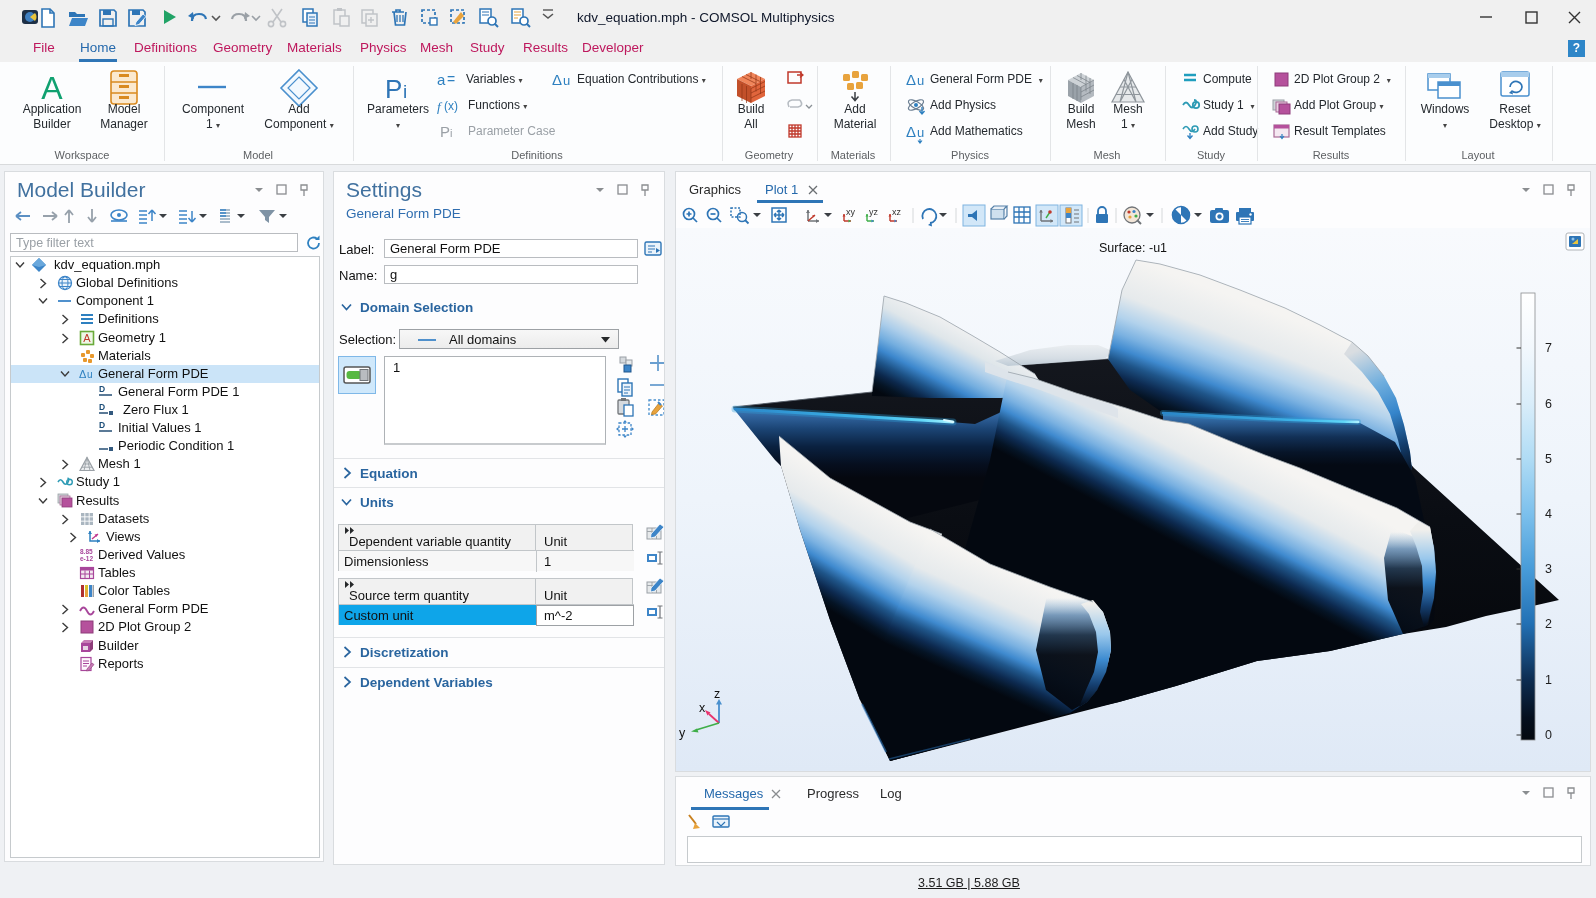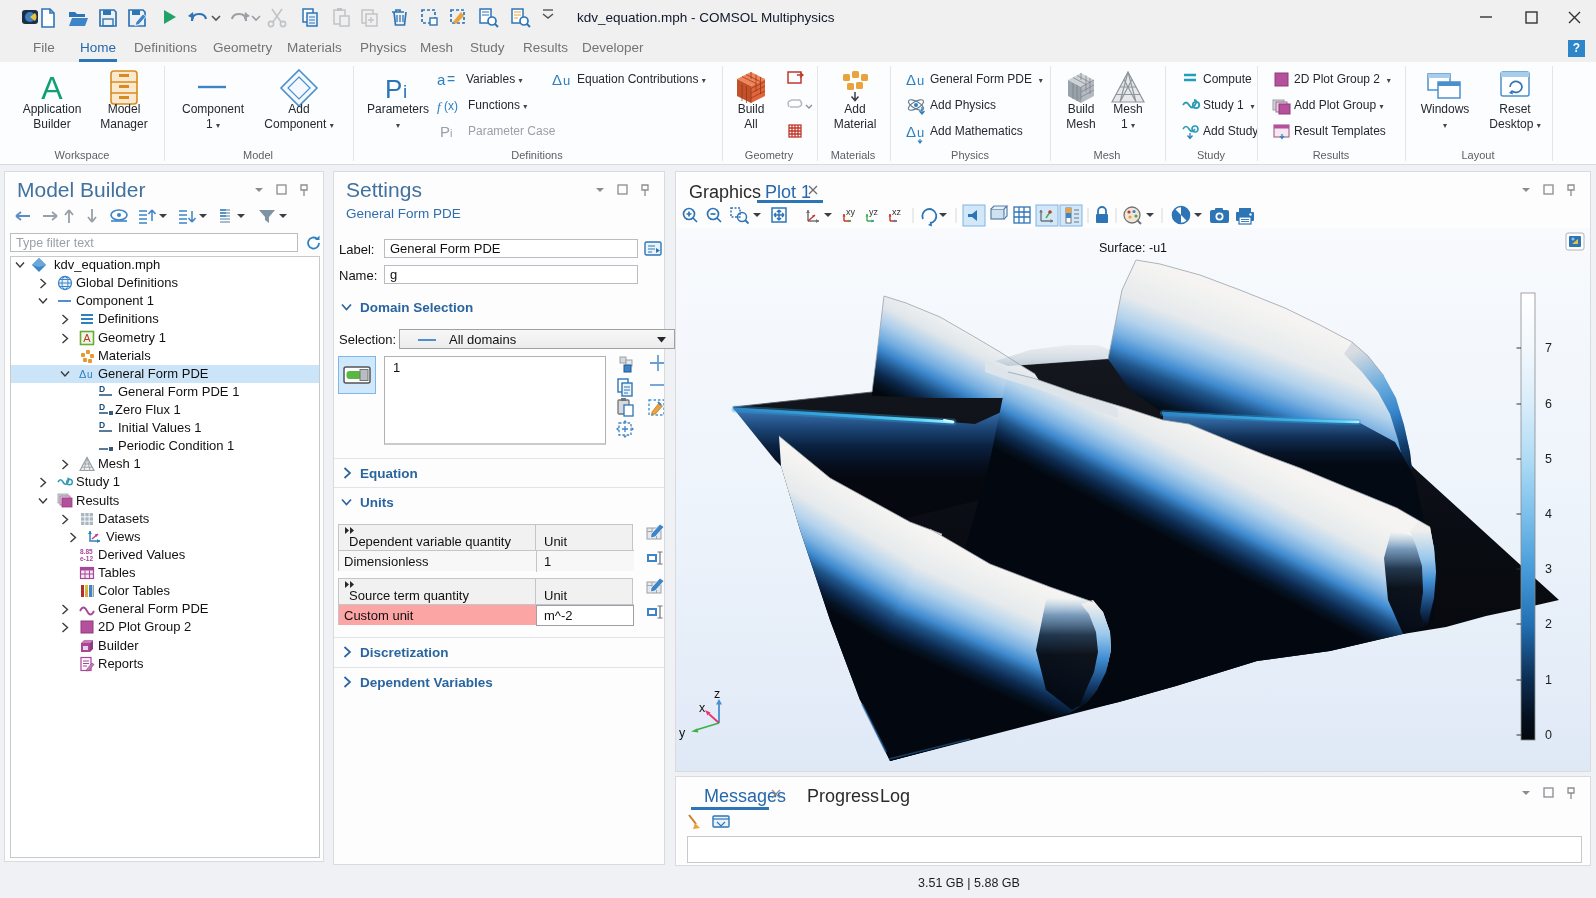--- a/index.html
+++ b/index.html
@@ -1,42 +1,42 @@
 <!DOCTYPE html>
 <html><head>
 <meta charset="utf-8">
 <style>
 * { margin:0; padding:0; box-sizing:border-box; }
 html,body { width:1596px; height:898px; overflow:hidden; font-family:"Liberation Sans", sans-serif; background:#eff1f4; position:relative; }
 .abs { position:absolute; }
 
 #titlebar { left:0; top:0; width:1596px; height:36px; background:#f0f0f0; }
 #menubar { left:0; top:36px; width:1596px; height:26px; background:#f0f0f0; }
-.menuitem { position:absolute; top:4px; font-size:13.5px; color:#737373; }
+.menuitem { position:absolute; top:4px; font-size:13.5px; color:#be185d; }
 #ribbon { left:0; top:62px; width:1596px; height:103px; background:#fcfdfe; border-bottom:1px solid #d8dadc; }
 .gsep { position:absolute; top:4px; height:95px; width:1px; background:#e3e5e7; }
 .glabel { position:absolute; top:87px; font-size:11px; color:#5c5f62; width:120px; text-align:center; }
 .bigbtn { position:absolute; top:6px; text-align:center; font-size:12px; color:#24292e; line-height:15px; }
 .smallbtn { position:absolute; font-size:12px; color:#24292e; white-space:nowrap; }
 .dd { color:#444; font-size:8px; }
 
 .panel { position:absolute; background:#fdfdfe; border:1px solid #d9dcdf; }
 .ptitle { position:absolute; left:12px; top:6px; font-size:21px; color:#41719f; }
 .psub { position:absolute; left:12px; top:34px; font-size:13.5px; color:#2f6daf; }
 .pcorner { position:absolute; top:12px; right:10px; color:#8a8d90; font-size:11px; letter-spacing:6px; }
 
 .trow { position:absolute; left:1px; width:306px; height:18px; font-size:13px; color:#111; white-space:nowrap; }
 .trow .lbl { position:absolute; top:1px; }
 
 .shead { position:absolute; font-size:13.5px; font-weight:bold; color:#2a659f; }
 .slabel { position:absolute; font-size:13px; color:#111; }
 .sinput { position:absolute; background:#fff; border:1px solid #b9bcc0; font-size:13px; color:#111; padding:1px 5px; }
 .ssep { position:absolute; left:0px; width:330px; height:1px; background:#e2e4e7; }
 
-.gtab { position:absolute; font-size:18px; color:#2b2b2b; }
+.gtab { position:absolute; font-size:13px; color:#2b2b2b; }
 #statusbar { left:0; top:866px; width:1596px; height:32px; background:#eff1f4; font-size:12.5px; color:#1d1d1d; }
 </style>
 </head>
 <body>
 <div class="abs" id="titlebar">
 <svg width="1596" height="36" style="position:absolute;left:0;top:0">
 
   <rect x="22" y="10" width="16" height="14" rx="3" fill="#1d2f46"></rect>
   <circle cx="30" cy="17" r="5" fill="#3e7fc1"></circle>
       <path d="M30 17 L35 13 A6 6 0 0 1 35 21 Z" fill="#e8c43c"></path>
@@ -418,21 +418,21 @@
           <path d="M1 11 h13" stroke="#33597e" stroke-width="1.6"></path>
         </svg>
         <span class="lbl" style="left:107px;">General Form PDE 1</span>
       </div>
 <div class="trow" style="top:144.0px;left:0;width:308px;">
         <svg class="abs" style="left:87px;top:1px" width="16" height="16">
           <text x="1" y="8" font-size="8.5" font-weight="bold" fill="#1d4e79" font-family="Liberation Sans">D</text>
           <path d="M1 11 h9" stroke="#33597e" stroke-width="1.6"></path>
           <rect x="11" y="9" width="4" height="4" fill="#33597e"></rect>
         </svg>
-        <span class="lbl" style="left:104px;">Zero Flux 1</span>
+        <span class="lbl" style="left:112px;">Zero Flux 1</span>
       </div>
 <div class="trow" style="top:162.1px;left:0;width:308px;">
         <svg class="abs" style="left:87px;top:1px" width="16" height="16">
           <text x="1" y="8" font-size="8.5" font-weight="bold" fill="#1d4e79" font-family="Liberation Sans">D</text>
           <path d="M1 11 h13" stroke="#33597e" stroke-width="1.6"></path>
         </svg>
         <span class="lbl" style="left:107px;">Initial Values 1</span>
       </div>
 <div class="trow" style="top:180.2px;left:0;width:308px;">
         <svg class="abs" style="left:87px;top:1px" width="16" height="16">
@@ -582,21 +582,21 @@
       <path d="M4 6 h7 M4 9 h7 M4 12 h4" stroke="#2e75b6" stroke-width="1.2"></path>
       <path d="M12 8 l4 2.5 l-4 2.5" fill="#2e75b6"></path>
     </svg>
 <div class="slabel" style="left:5px;top:96px;">Name:</div>
 <div class="sinput" style="left:50px;top:93px;width:254px;height:19px;">g</div>
 <svg width="12" height="9" style="position:absolute;left:7px;top:131px;">
       <path d="M1 1.5 L5.5 6.5 L10 1.5" fill="none" stroke="#2a659f" stroke-width="1.7"></path>
     </svg>
 <div class="shead" style="left:26px;top:128px;">Domain Selection</div>
 <div class="slabel" style="left:5px;top:160px;">Selection:</div>
-<div style="position:absolute;left:65px;top:157px;width:276px;height:20px;background:linear-gradient(#f7f7f7,#ececec);border:1px solid #9da1a5;">
+<div style="position:absolute;left:65px;top:157px;width:220px;height:20px;background:linear-gradient(#f7f7f7,#ececec);border:1px solid #9da1a5;">
   <svg width="24" height="18" style="position:absolute;left:16px;top:1px;">
         <path d="M2 9 h18" stroke="#3d85c8" stroke-width="1.8"></path>
       </svg>
   <span style="position:absolute;left:49px;top:2px;font-size:13px;color:#111;">All domains</span>
   <svg width="12" height="10" style="position:absolute;right:6px;top:6px;">
         <path d="M1 1 L5.5 6.5 L10 1 Z" fill="#26282a"></path>
       </svg>
 </div>
 <div style="position:absolute;left:4px;top:184px;width:38px;height:38px;background:#cfe8fb;border:1px solid #7fb8e8;">
   <svg width="36" height="36">
@@ -669,21 +669,21 @@
   </div>
 </div>
 
 <div style="position:absolute;left:4px;top:406px;width:295px;height:47px;border:1px solid #c2c6c9;background:#f1f1f1;">
   <div style="position:absolute;left:0;top:0;width:197px;height:25px;border-right:1px solid #c2c6c9;"></div>
   <svg width="12" height="8" style="position:absolute;left:5px;top:2px;">
         <path d="M1 0 v7 l4 -3.5 z M6 0 v7 l4 -3.5 z" fill="#26282a"></path>
       </svg>
   <span style="position:absolute;left:10px;top:9px;font-size:13px;color:#111;">Source term quantity</span>
   <span style="position:absolute;left:205px;top:9px;font-size:13px;color:#111;">Unit</span>
-  <div style="position:absolute;left:0;top:25px;width:295px;height:21px;background:#fca5a5;border-top:1px solid #c2c6c9;">
+  <div style="position:absolute;left:0;top:25px;width:295px;height:21px;background:#0ea5e9;border-top:1px solid #c2c6c9;">
     <span style="position:absolute;left:5px;top:3px;font-size:13px;color:#111;">Custom unit</span>
     <div style="position:absolute;left:197px;top:0;width:98px;height:21px;background:#fff;border:1px solid #9da1a5;"></div>
     <span style="position:absolute;left:205px;top:3px;font-size:13px;color:#111;">m^-2</span>
   </div>
 </div>
 
 <svg width="22" height="110" style="position:absolute;left:311px;top:350px;">
   <g>
         <rect x="2" y="6" width="14" height="11" fill="#e6e9eb" stroke="#9aa0a6"></rect>
         <path d="M2 9.5 h14 M7 6 v11 M11.5 6 v11" stroke="#9aa0a6" stroke-width="0.9"></path>
@@ -1099,14 +1099,14 @@
   <g transform="translate(26,0)">
         <rect x="1" y="3" width="16" height="11" rx="1" fill="#eaf3fb" stroke="#2e75b6" stroke-width="1.4"></rect>
         <path d="M1 6 h16" stroke="#2e75b6" stroke-width="1.2"></path>
         <path d="M5 9 l4 4 l4 -4" fill="none" stroke="#2e75b6" stroke-width="1.2"></path>
       </g>
 </svg>
 <div style="position:absolute;left:11px;top:59px;width:895px;height:27px;background:#fff;border:1px solid #c6cacd;"></div>
 </div>
 
 <div class="abs" id="statusbar">
-    <span style="position:absolute;left:918px;top:10px;">3.51 GB | 5.88 GB</span>
+    <span style="position:absolute;left:918px;top:10px;text-decoration:underline;">3.51 GB | 5.88 GB</span>
   </div>
 
 </body></html>

